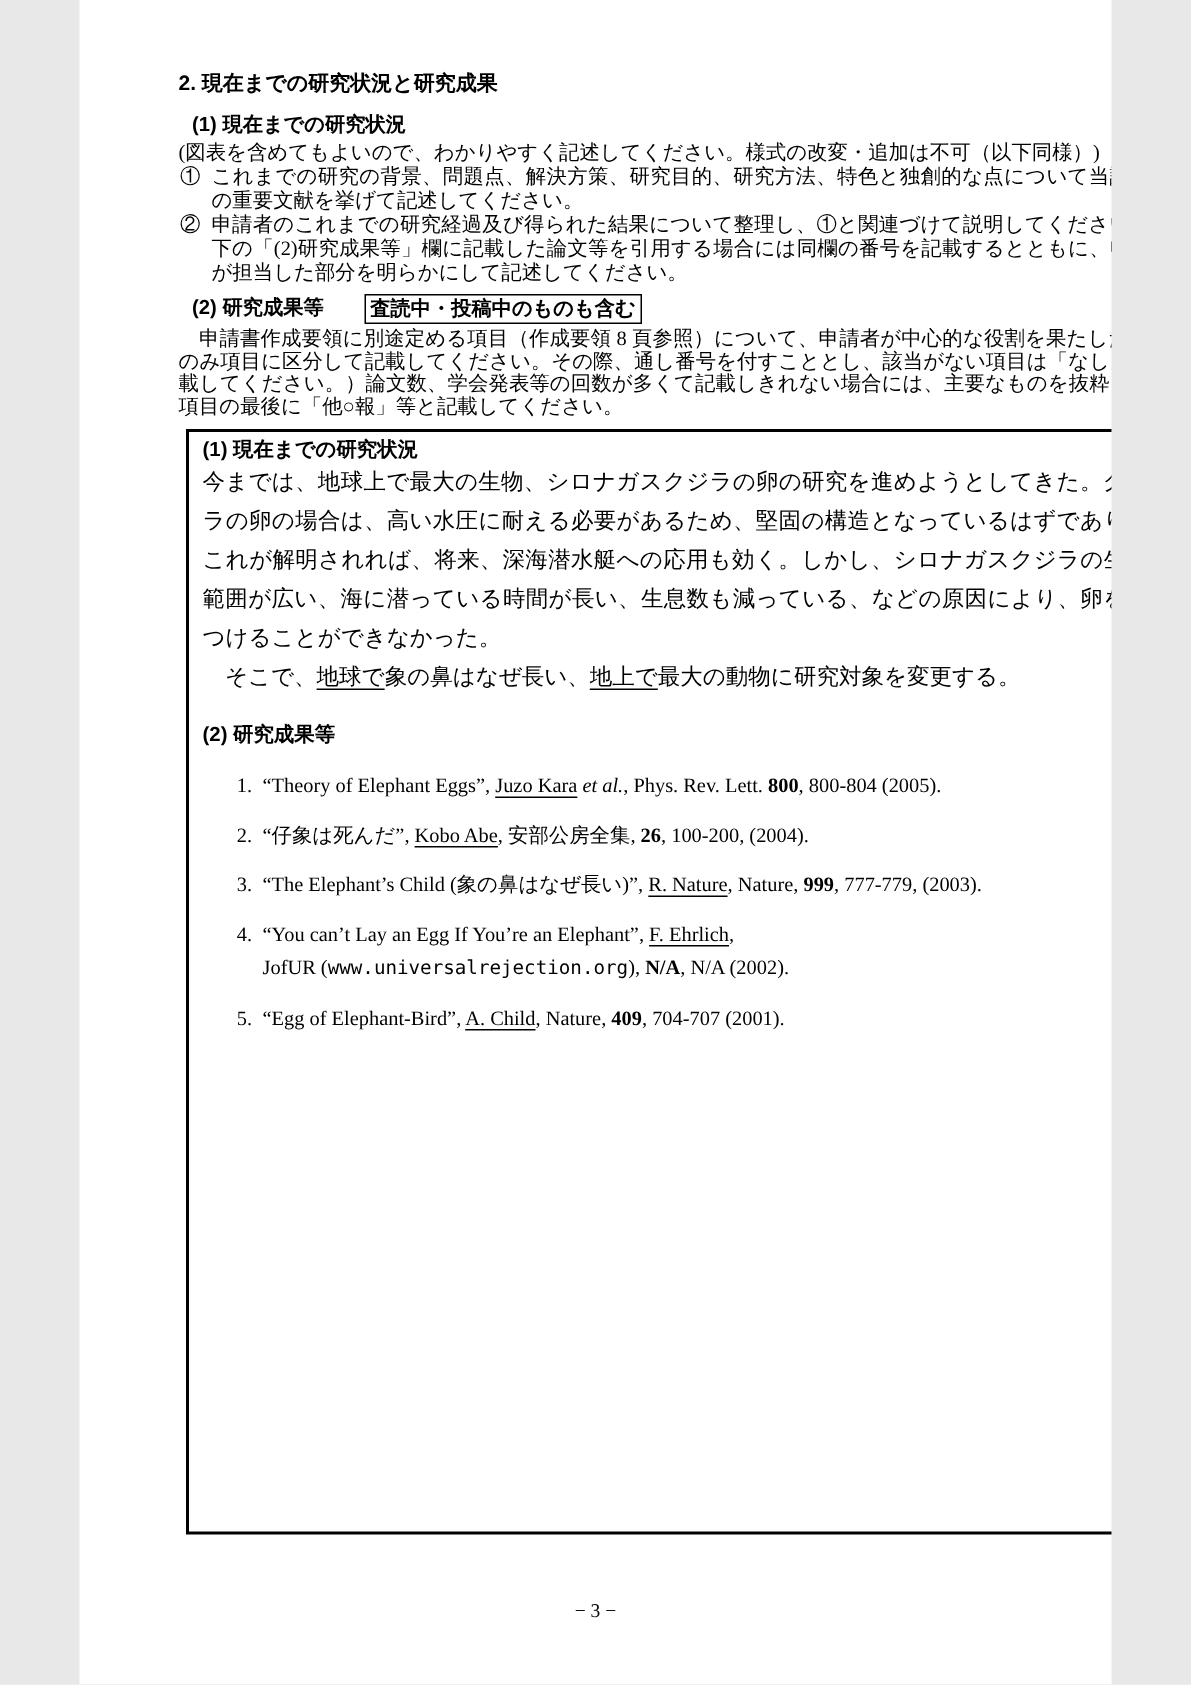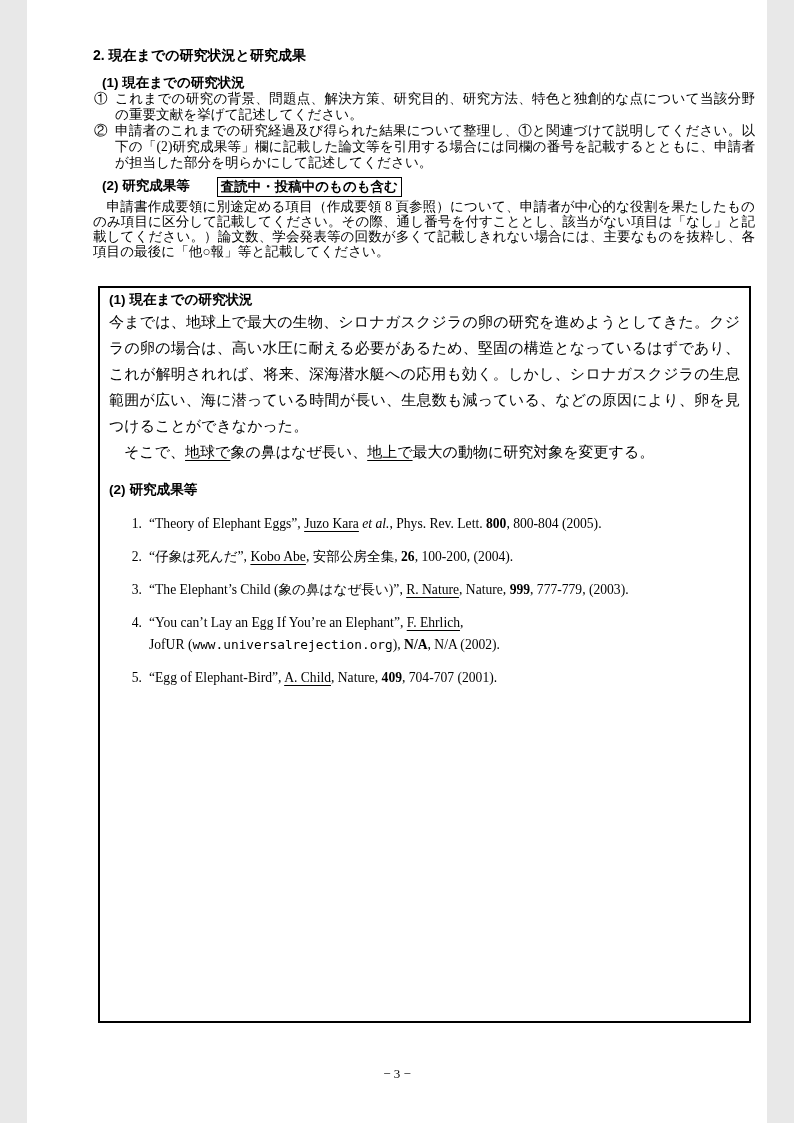--- a/index.html
+++ b/index.html
@@ -1,19 +1,19 @@
 <!DOCTYPE html>
 <html lang="ja"><head>
 <meta charset="utf-8">
 <style>
   * { margin:0; padding:0; box-sizing:border-box; }
   html,body { background:#e8e8e8; }
   .page {
     position:relative;
-    width:740px; height:1123px;
+    width:688px; height:1123px;
     margin:0 auto;
     background:#ffffff;
     color:#000;
     font-family:"Liberation Serif","DejaVu Serif",serif;
     overflow:hidden;
   }
   
   .header-block {
     position:absolute; left:66px; top:47px; width:662px;
   }
@@ -91,20 +91,21 @@
   }
 </style>
 </head>
 <body>
 
 <div class="page">
 
   <div class="header-block">
     <div class="doc-title">2. 現在までの研究状況と研究成果</div>
     <div class="sec1-heading">(1) 現在までの研究状況</div>
+    <div class="inst-note">(図表を含めてもよいので、わかりやすく記述してください。様式の改変・追加は不可（以下同様）)</div>
     <div class="inst-item">
       <span class="inst-marker">①</span>
       <span>これまでの研究の背景、問題点、解決方策、研究目的、研究方法、特色と独創的な点について当該分野の重要文献を挙げて記述してください。</span>
     </div>
     <div class="inst-item">
       <span class="inst-marker">②</span>
       <span>申請者のこれまでの研究経過及び得られた結果について整理し、①と関連づけて説明してください。以下の「(2)研究成果等」欄に記載した論文等を引用する場合には同欄の番号を記載するとともに、申請者が担当した部分を明らかにして記述してください。</span>
     </div>
     <div class="sec2-row">
       <span>(2) 研究成果等</span>

